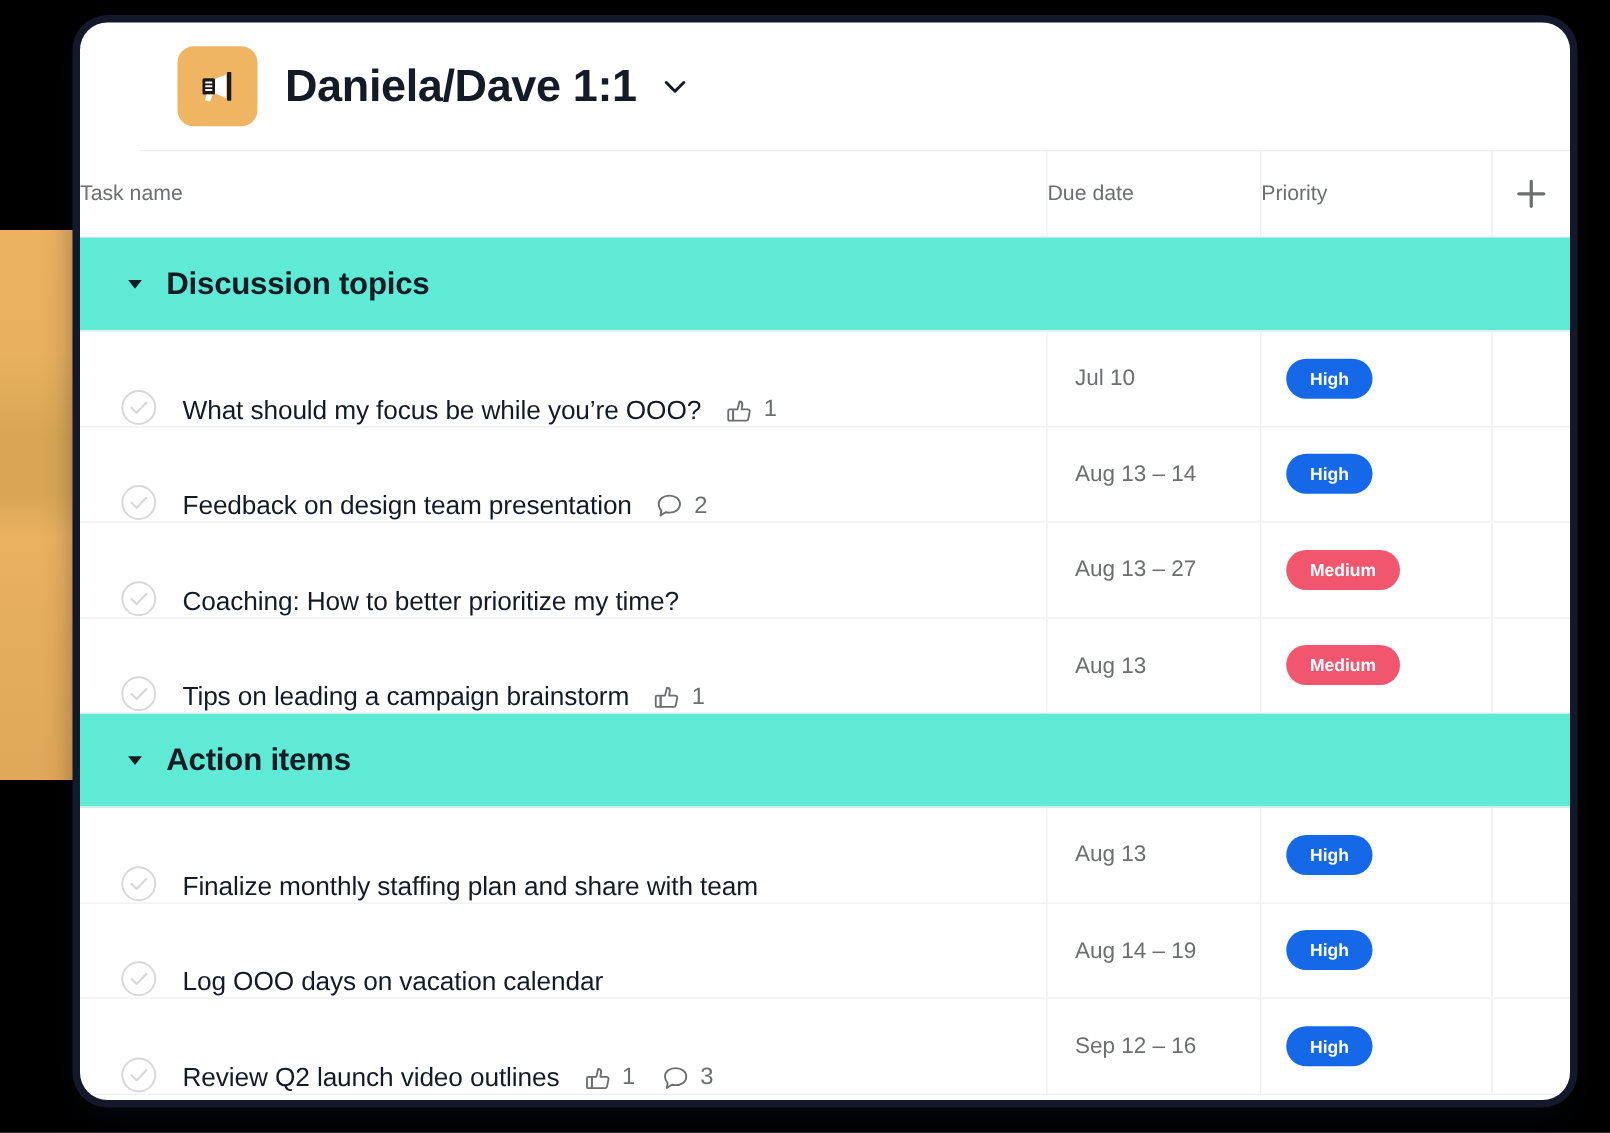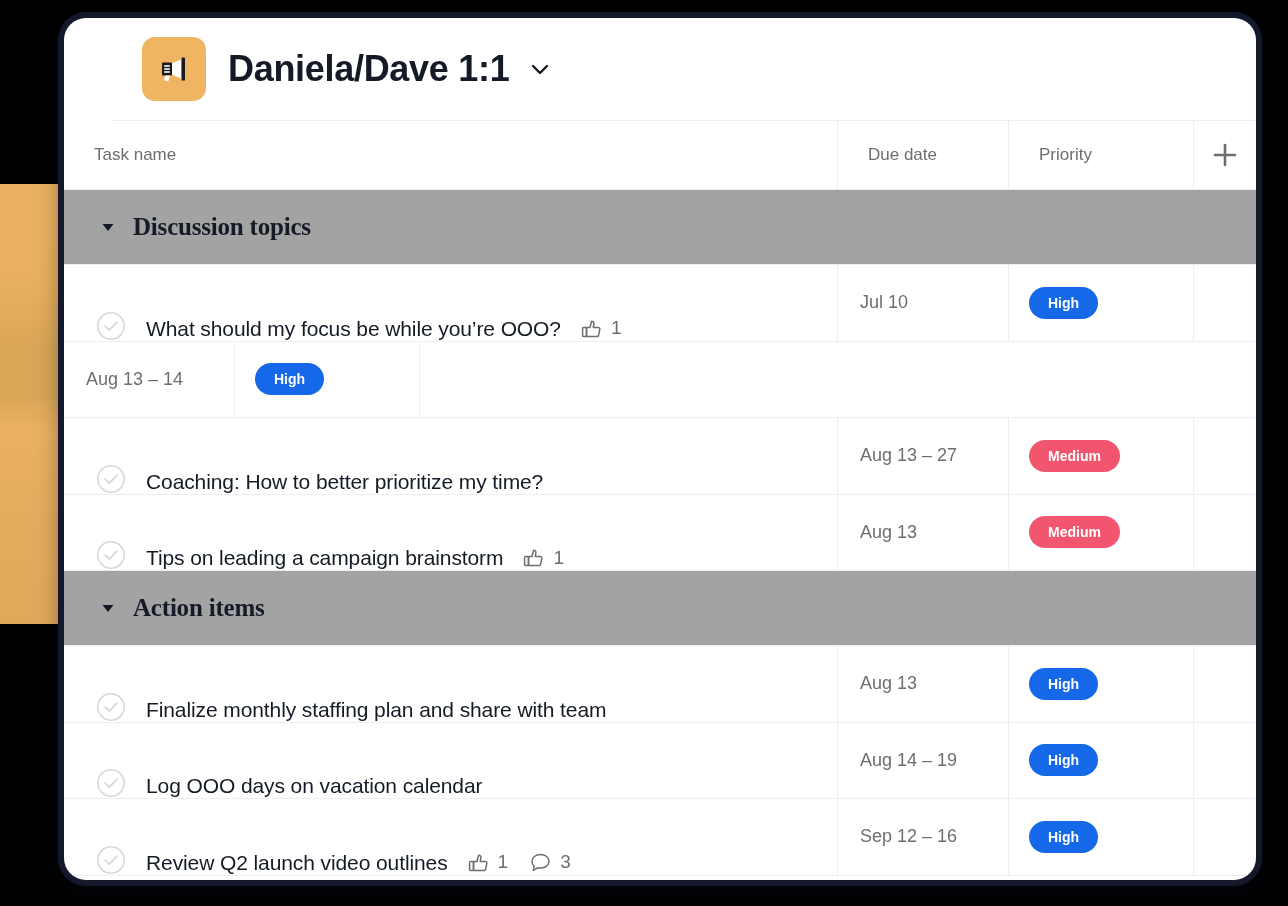--- a/index.html
+++ b/index.html
@@ -101,40 +101,38 @@
   .head-row {
     display: flex;
     height: 69px;
     border-bottom: 1px solid #edeef0;
   }
   .head-cell {
     display: flex;
     align-items: center;
     font-size: 17px;
     color: #6d6e6f;
-    padding-left: 30px;
     border-right: 1px solid #edeef0;
   }
   .head-cell.col-add {
     justify-content: center;
     padding-left: 0;
     border-right: none;
     cursor: pointer;
   }
   .head-cell.col-task { border-right: 1px solid #edeef0; }
 
   
   .section-row {
     display: flex;
     align-items: center;
     height: 75px;
     padding-left: 36px;
     border-bottom: 1px solid #edeef0;
-    background: #a3a3a3;
-    font-family: Liberation Serif, serif;
+    background: #5eead4;
   }
   .section-caret {
     width: 20px;
     display: flex;
     align-items: center;
     cursor: pointer;
   }
   .section-title {
     margin-left: 13px;
     font-size: 25px;
@@ -290,20 +288,36 @@
     </div>
 
     <div class="cell col-prio">
       <span class="badge" style="background: rgb(21, 105, 232);">High</span>
     </div>
 
     <div class="cell col-add"></div>
   </div>
 
   <div class="task-row">
+    <div class="cell col-task">
+      <span class="check-circle">
+        <svg width="30" height="30" viewBox="0 0 30 30" aria-hidden="true">
+          <circle cx="15" cy="15" r="13.2" fill="none" stroke="#d8d8d8" stroke-width="1.6"></circle>
+          <path d="M9.2 15.2 L13.3 19.2 L21 11.2" stroke="#d8d8d8" stroke-width="1.8" fill="none" stroke-linecap="round" stroke-linejoin="round"></path>
+        </svg>
+      </span>
+      <span class="task-name">Feedback on design team presentation</span>
+
+      <span class="meta meta-comment">
+        <svg width="25" height="25" viewBox="0 0 25 25" aria-hidden="true">
+          <path d="M12.5 4.5 C17.5 4.5 21 7.5 21 11.3 C21 15.1 17.5 18.1 12.5 18.1 C11.4 18.1 10.4 18.0 9.5 17.8 L5.4 20.4 L6.1 16.4 C4.7 15.1 4 13.3 4 11.3 C4 7.5 7.5 4.5 12.5 4.5 Z" stroke="#6d6e6f" stroke-width="1.5" fill="none" stroke-linecap="round" stroke-linejoin="round"></path>
+        </svg>
+        <span class="meta-count">2</span>
+      </span>
+    </div>
 
     <div class="cell col-due">
       <span class="due-text">Aug 13 – 14</span>
     </div>
 
     <div class="cell col-prio">
       <span class="badge" style="background: rgb(21, 105, 232);">High</span>
     </div>
 
     <div class="cell col-add"></div>

